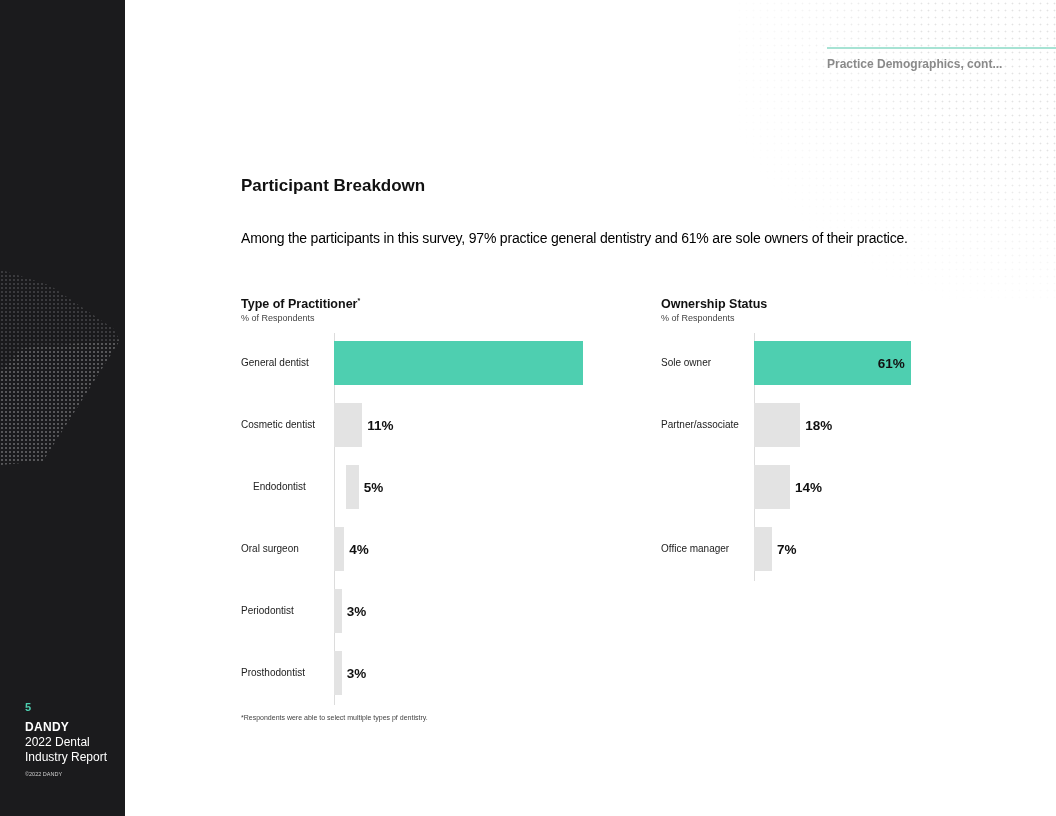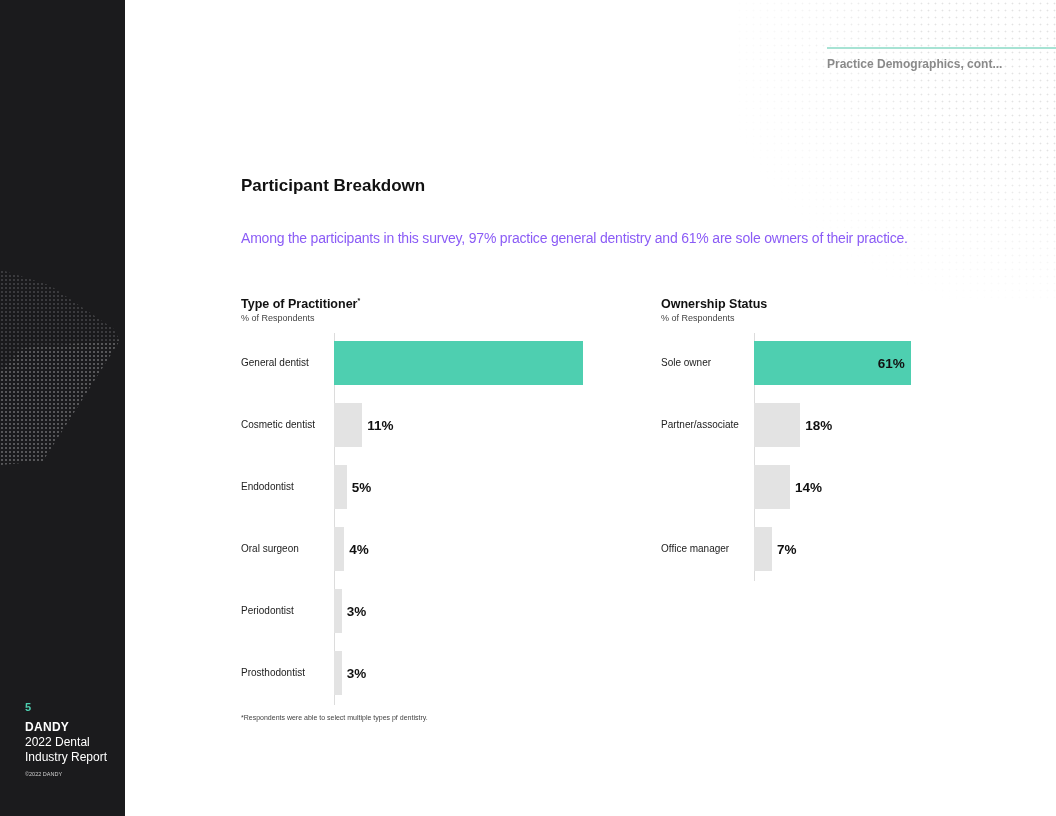--- a/index.html
+++ b/index.html
@@ -47,21 +47,21 @@
       position: absolute; left: 827px; top: 47px; width: 229px; height: 2px; background: #a7e3d4;
     }
     .section-label {
       position: absolute; left: 827px; top: 57px; font-size: 12px; font-weight: bold; color: #8a8a8a;
     }
 
     .title {
       position: absolute; left: 241px; top: 176px; font-size: 17px; font-weight: bold; color: #111;
     }
     .subtitle {
-      position: absolute; left: 241px; top: 230px; font-size: 14px; color: #8b5cf6; letter-spacing: -0.2px;
+      position: absolute; left: 241px; top: 230px; font-size: 14px; color: #000000; letter-spacing: -0.2px;
     }
 
     .chart { position: absolute; }
     .chart .chart-title { font-size: 12.5px; font-weight: bold; color: #111; white-space: nowrap; }
     .chart .chart-title sup { font-size: 7px; vertical-align: super; }
     .chart .chart-sub { font-size: 9px; color: #444; margin-top: 2px; }
     .chart .axis { position: absolute; width: 1px; background: #dcdcdc; }
     .chart .row { position: absolute; left: 0; height: 28px; }
     .chart .row-label {
       position: absolute; left: 0; top: 0; height: 44px; display: flex; align-items: center;
@@ -105,21 +105,21 @@
   <div class="rows">
       <div class="row" style="top: 44px; width: 100%;">
         <div class="row-label">General dentist</div>
         <div class="bar highlight" style="left: 93px; width: 249.29px; background: rgb(78, 207, 176);"></div>
       </div>
       <div class="row" style="top: 106px; width: 100%;">
         <div class="row-label">Cosmetic dentist</div>
         <div class="bar" style="left: 93px; width: 28.27px;"></div>
         <div class="value" style="left: 126.27px;">11%</div>
       </div>
-      <div class="row" style="top: 168px; width: 100%;">
+      <div class="row" style="top: 168px; width: 100%; margin-left: 12px;">
         <div class="row-label">Endodontist</div>
         <div class="bar" style="left: 93px; width: 12.85px;"></div>
         <div class="value" style="left: 110.85px;">5%</div>
       </div>
       <div class="row" style="top: 230px; width: 100%;">
         <div class="row-label">Oral surgeon</div>
         <div class="bar" style="left: 93px; width: 10.28px;"></div>
         <div class="value" style="left: 108.28px;">4%</div>
       </div>
       <div class="row" style="top: 292px; width: 100%;">

